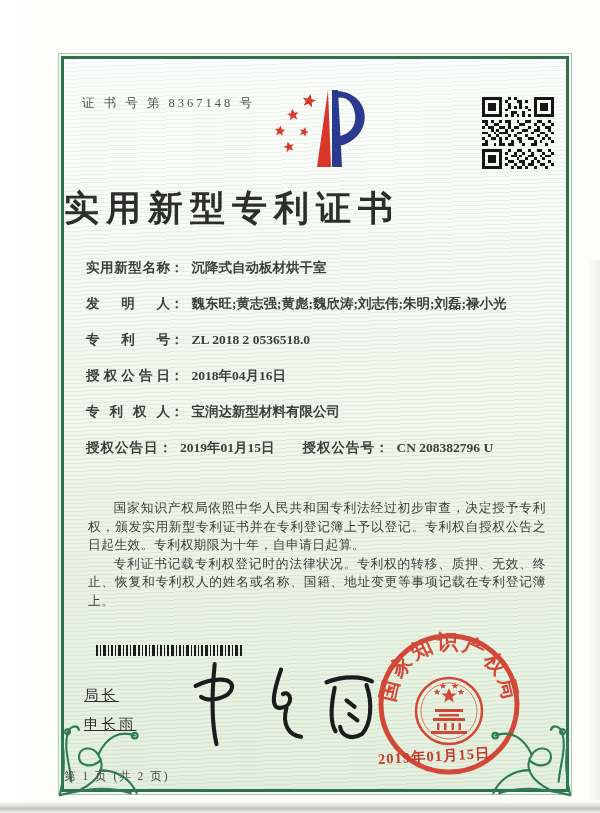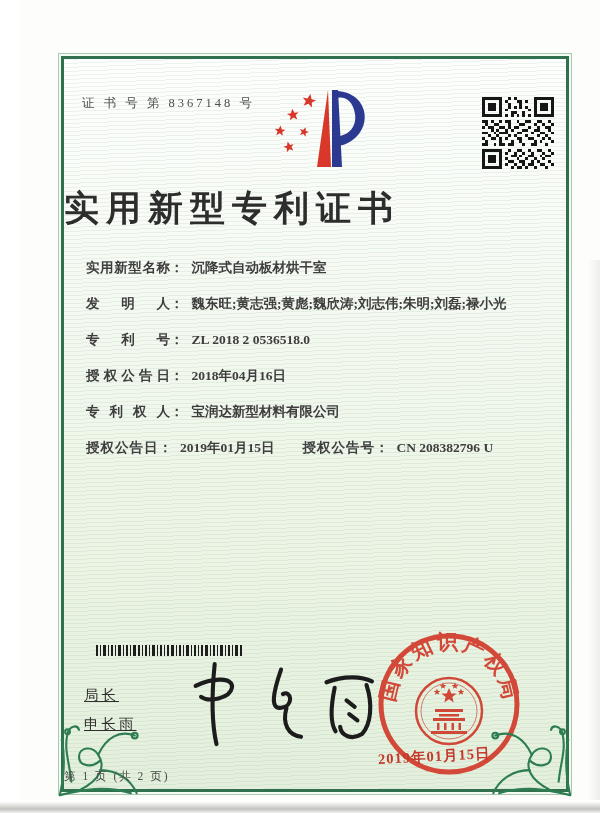--- a/index.html
+++ b/index.html
@@ -106,20 +106,24 @@
           <div class="grow">
             <span>
               <span class="glabel">授权公告日</span><span class="fcolon">：</span><span>2019年01月15日</span>
             </span>
             <span class="gpair2">
               <span class="glabel">授权公告号</span><span class="fcolon">：</span><span>CN 208382796 U</span>
             </span>
           </div>
         </div>
 
+        <div class="body-text">
+          <p>国家知识产权局依照中华人民共和国专利法经过初步审查，决定授予专利权，颁发实用新型专利证书并在专利登记簿上予以登记。专利权自授权公告之日起生效。专利权期限为十年，自申请日起算。</p>
+          <p>专利证书记载专利权登记时的法律状况。专利权的转移、质押、无效、终止、恢复和专利权人的姓名或名称、国籍、地址变更等事项记载在专利登记簿上。</p>
+        </div>
 
         <svg class="barcode" viewBox="0 0 146 11" preserveAspectRatio="none" aria-hidden="true">
           <path fill="#1d1d1d" d="M0 0h2v11h-2zM4 0h1v11h-1zM7 0h3v11h-3zM12 0h1v11h-1zM15 0h2v11h-2zM19 0h1v11h-1zM22 0h3v11h-3zM27 0h1v11h-1zM30 0h2v11h-2zM34 0h1v11h-1zM37 0h3v11h-3zM42 0h2v11h-2zM46 0h1v11h-1zM49 0h2v11h-2zM53 0h1v11h-1zM56 0h3v11h-3zM61 0h1v11h-1zM64 0h2v11h-2zM68 0h1v11h-1zM71 0h2v11h-2zM75 0h3v11h-3zM80 0h1v11h-1zM83 0h2v11h-2zM87 0h1v11h-1zM90 0h3v11h-3zM95 0h1v11h-1zM98 0h2v11h-2zM102 0h1v11h-1zM105 0h2v11h-2zM109 0h3v11h-3zM114 0h1v11h-1zM117 0h2v11h-2zM121 0h1v11h-1zM124 0h3v11h-3zM129 0h1v11h-1zM132 0h2v11h-2zM136 0h1v11h-1zM139 0h3v11h-3zM144 0h2v11h-2z"></path>
         </svg>
 
         <div class="signer">
           <div>局长</div>
           <div>申长雨</div>
         </div>
 

